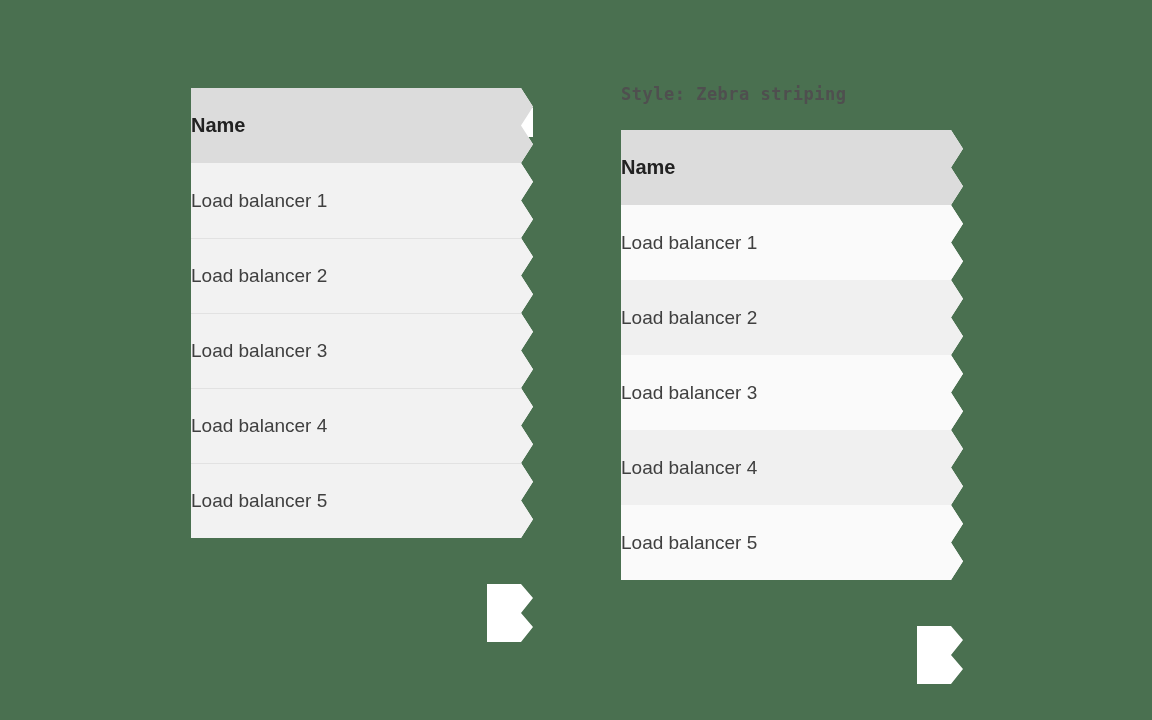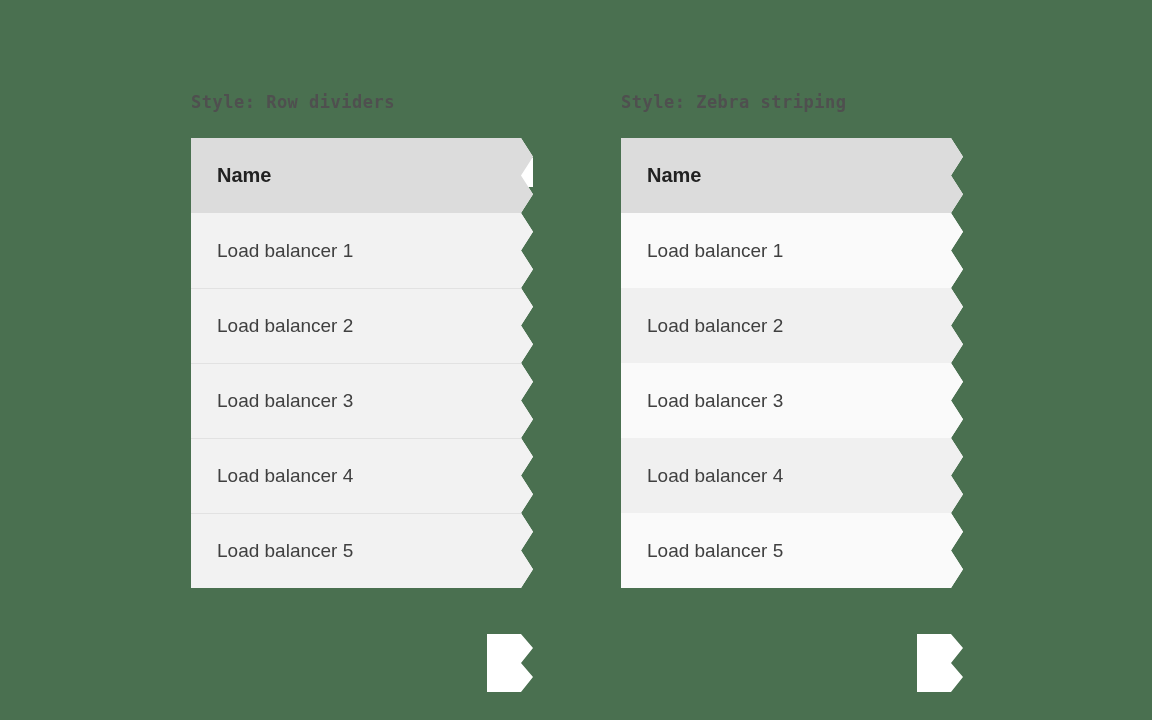--- a/index.html
+++ b/index.html
@@ -19,21 +19,21 @@
     position: absolute;
     inset: 0;
   }
 
   
   .panel {
     position: absolute;
     width: 342px;
   }
   .panel-left  { left: 191px; top: 88px; }
-  .panel-right { left: 621px; top: 88px; }
+  .panel-right { left: 621px; top: 80px; }
 
   .style-label {
     font-family: "DejaVu Sans Mono", "Liberation Mono", monospace;
     font-size: 17px;
     font-weight: bold;
     letter-spacing: 0.5px;
     color: #4f4f4f;
     white-space: pre;
     height: 28px;
     line-height: 28px;
@@ -84,21 +84,20 @@
       0 450px
     );
   }
 
   .row {
     position: relative;
     height: 75px;
     box-sizing: border-box;
     display: flex;
     align-items: center;
-    padding-left: 26px;
   }
 
   .row-header {
     background: #dcdcdc;
     color: #222222;
     font-size: 20px;
     font-weight: bold;
   }
 
   .row-body {
@@ -135,21 +134,20 @@
     clip-path: polygon(0 0, 34px 0, 46px 14px, 34px 29px, 46px 43px, 34px 58px, 0 58px);
   }
 </style>
 </head>
 <body>
 
 <div class="stage">
 
   <div class="panel panel-left">
 
-    <div class="style-label">Style: Row dividers</div>
 
     <div class="table-shell">
 
       <div class="frag frag-top"></div>
 
       <div class="table-card dividers">
         <div class="row row-header">Name</div>
 
         <div class="row row-body">Load balancer 1</div>
         <div class="row row-body">Load balancer 2</div>

